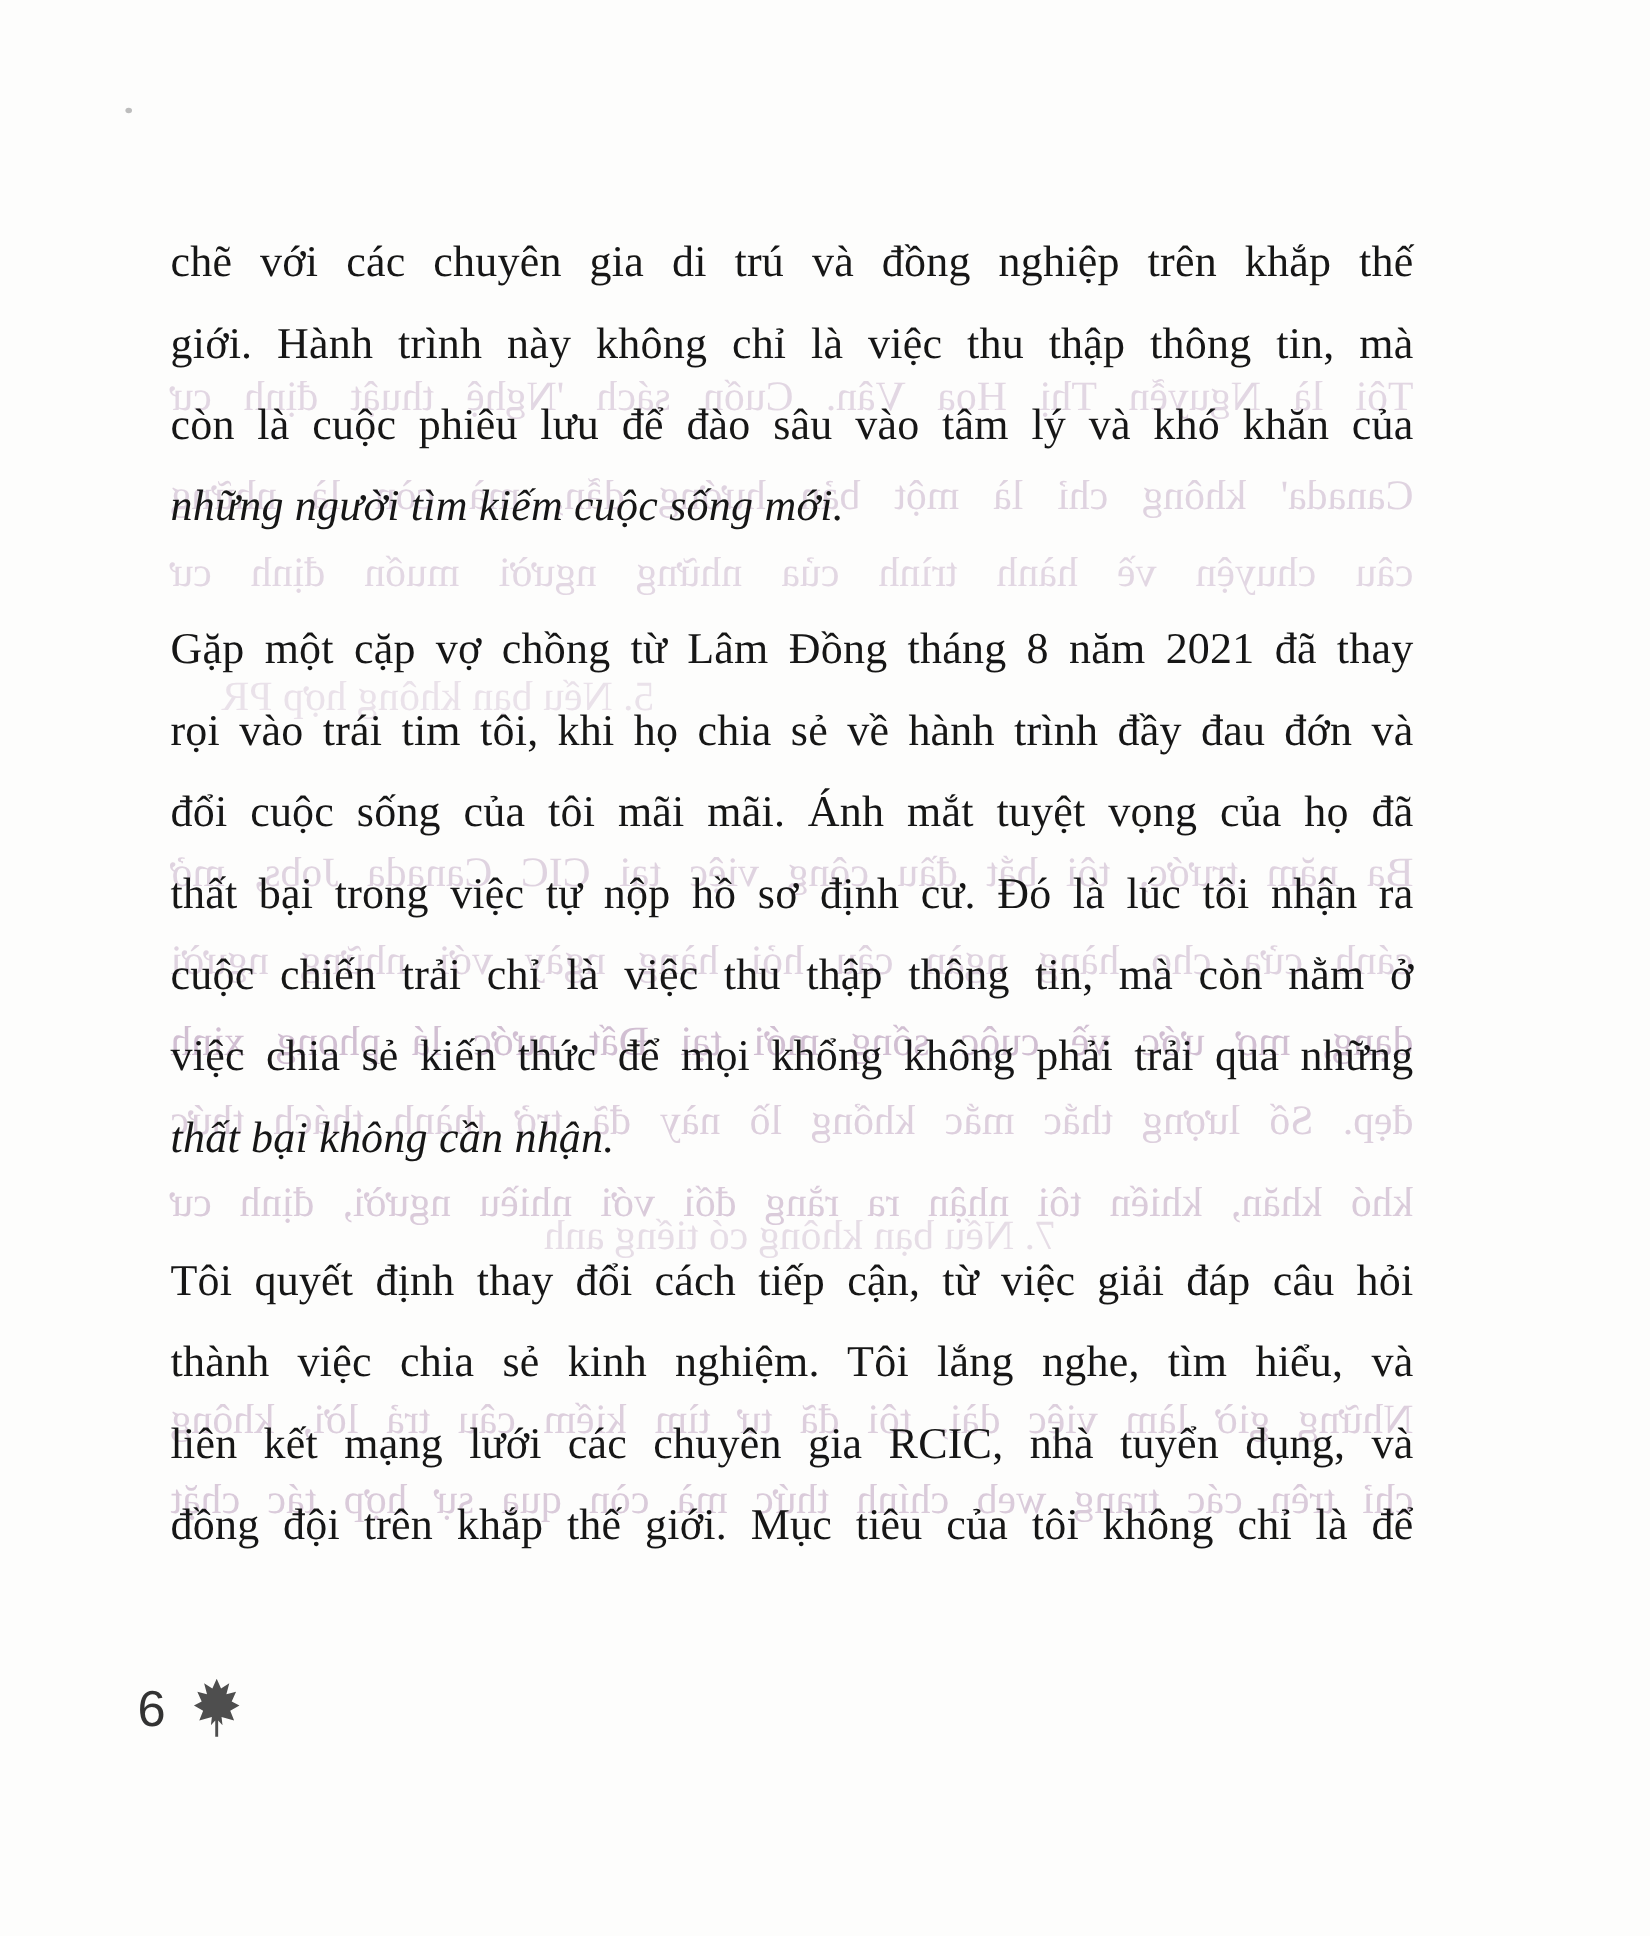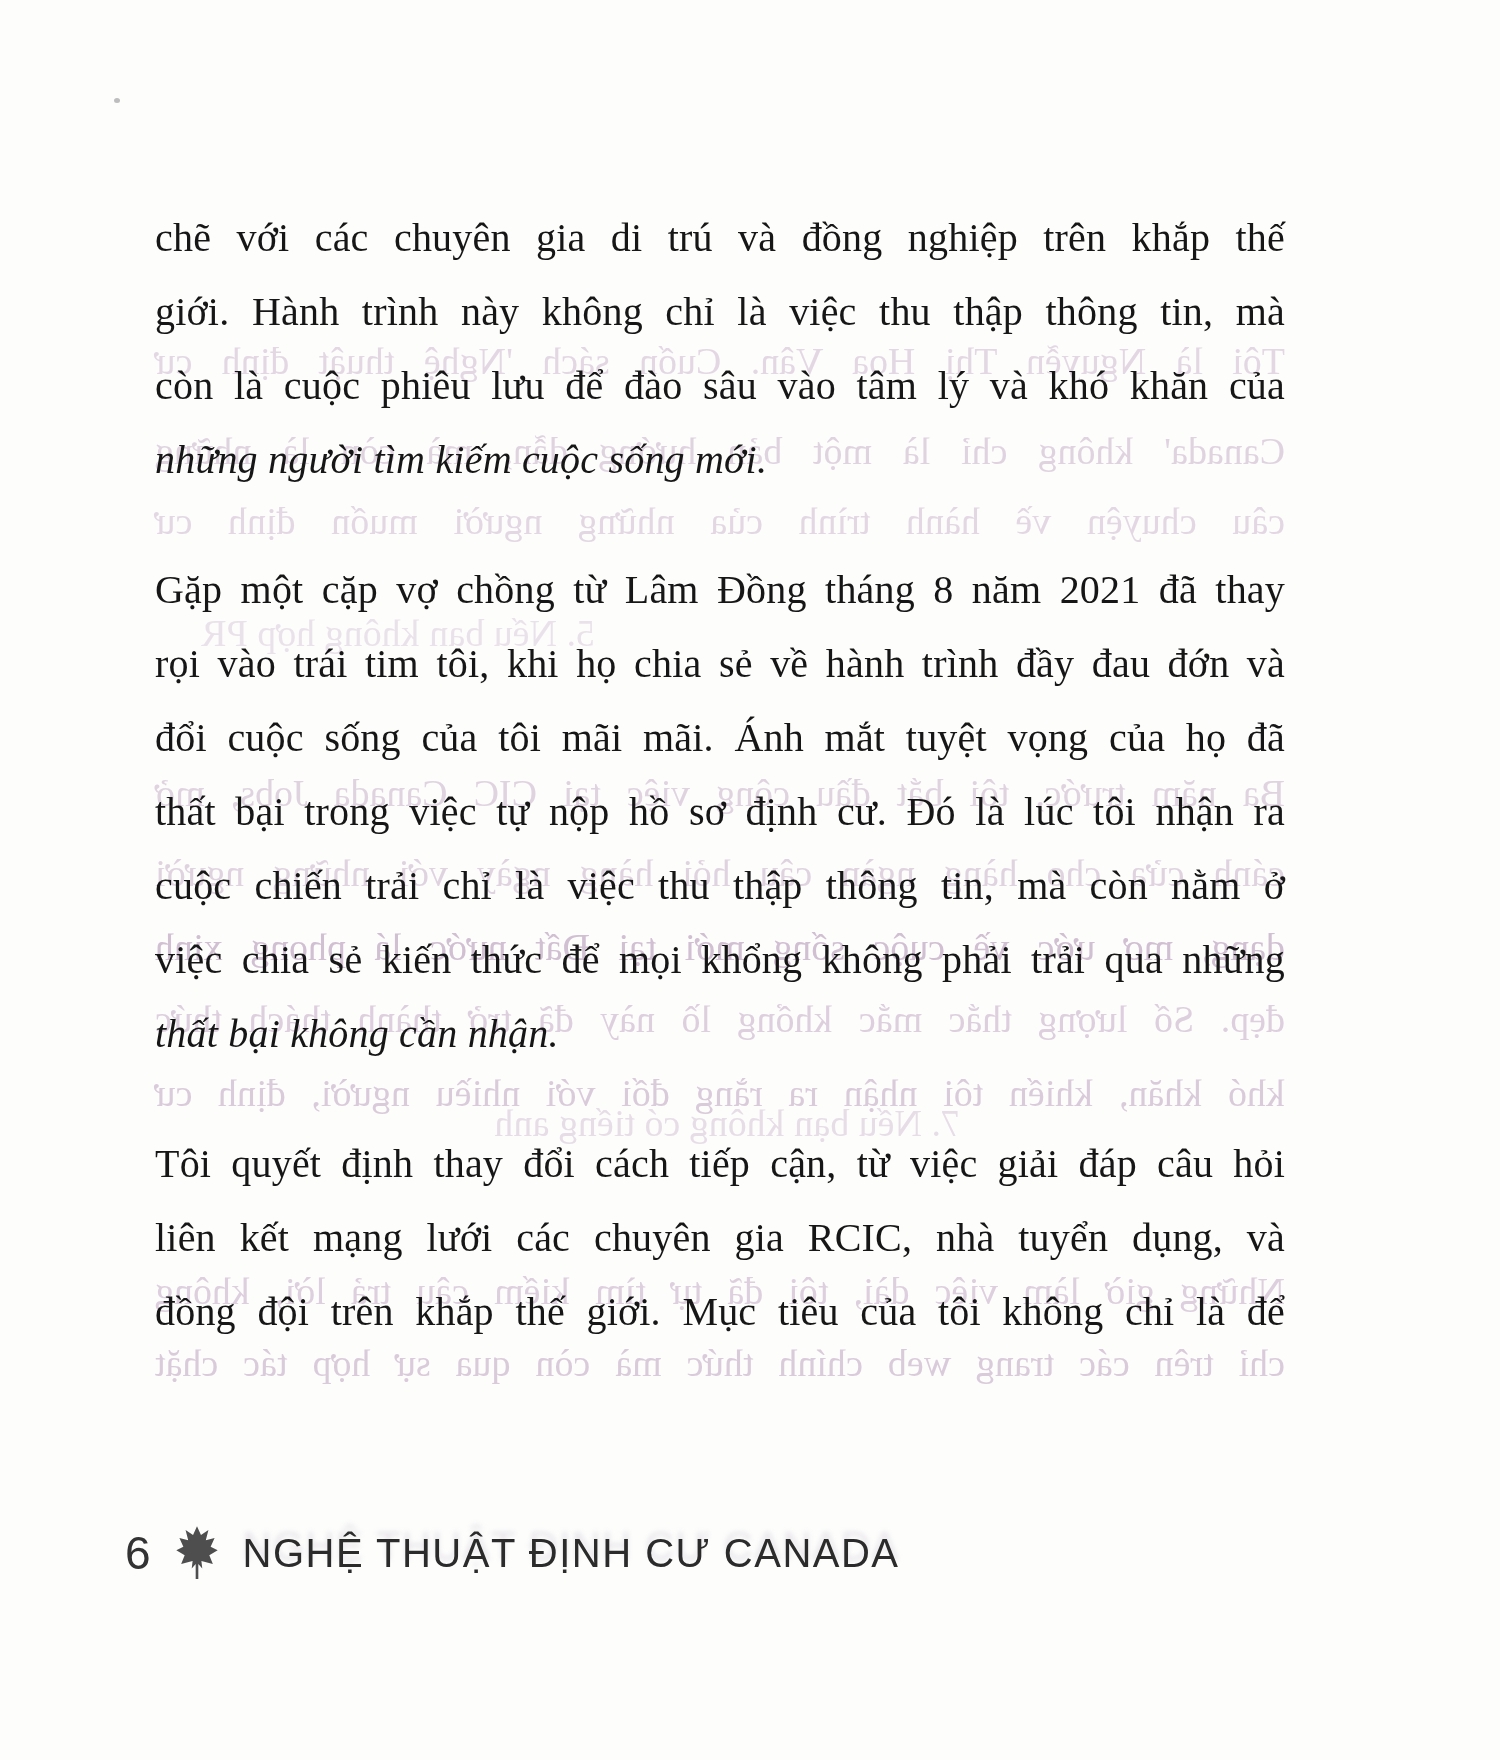--- a/index.html
+++ b/index.html
@@ -107,29 +107,29 @@
       <div class="line">rọi vào trái tim tôi, khi họ chia sẻ về hành trình đầy đau đớn và</div>
       <div class="line">đổi cuộc sống của tôi mãi mãi. Ánh mắt tuyệt vọng của họ đã</div>
       <div class="line">thất bại trong việc tự nộp hồ sơ định cư. Đó là lúc tôi nhận ra</div>
       <div class="line">cuộc chiến trải chỉ là việc thu thập thông tin, mà còn nằm ở</div>
       <div class="line">việc chia sẻ kiến thức để mọi khổng không phải trải qua những</div>
       <div class="line short">thất bại không cần nhận.</div>
     </div>
 
     <div class="para">
       <div class="line">Tôi quyết định thay đổi cách tiếp cận, từ việc giải đáp câu hỏi</div>
+      <div class="line">thành việc chia sẻ kinh nghiệm. Tôi lắng nghe, tìm hiểu, và</div>
       <div class="line">liên kết mạng lưới các chuyên gia RCIC, nhà tuyển dụng, và</div>
       <div class="line">đồng đội trên khắp thế giới. Mục tiêu của tôi không chỉ là để</div>
     </div>
 
   </div>
 
   <div class="footer">
     <span class="page-number">6</span>
     <span>
       <svg class="leaf" viewBox="0 0 100 130" xmlns="http://www.w3.org/2000/svg" aria-hidden="true">
         <path fill="#4e4e4e" d="M50 4 L59 24 L76 13 L70 36 L90 31 L81 51 L97 59 L78 70 L86 90 L60 83 L62 100 L53 90 L53 124 L47 124 L47 90 L38 100 L40 83 L14 90 L22 70 L3 59 L19 51 L10 31 L30 36 L24 13 L41 24 Z"></path>
       </svg>
     </span>
-    <span class="book-title">NGHỆ THUẬT ĐỊNH CƯ CANADA</span>
   </div>
 
 </div>
 
 </body></html>

